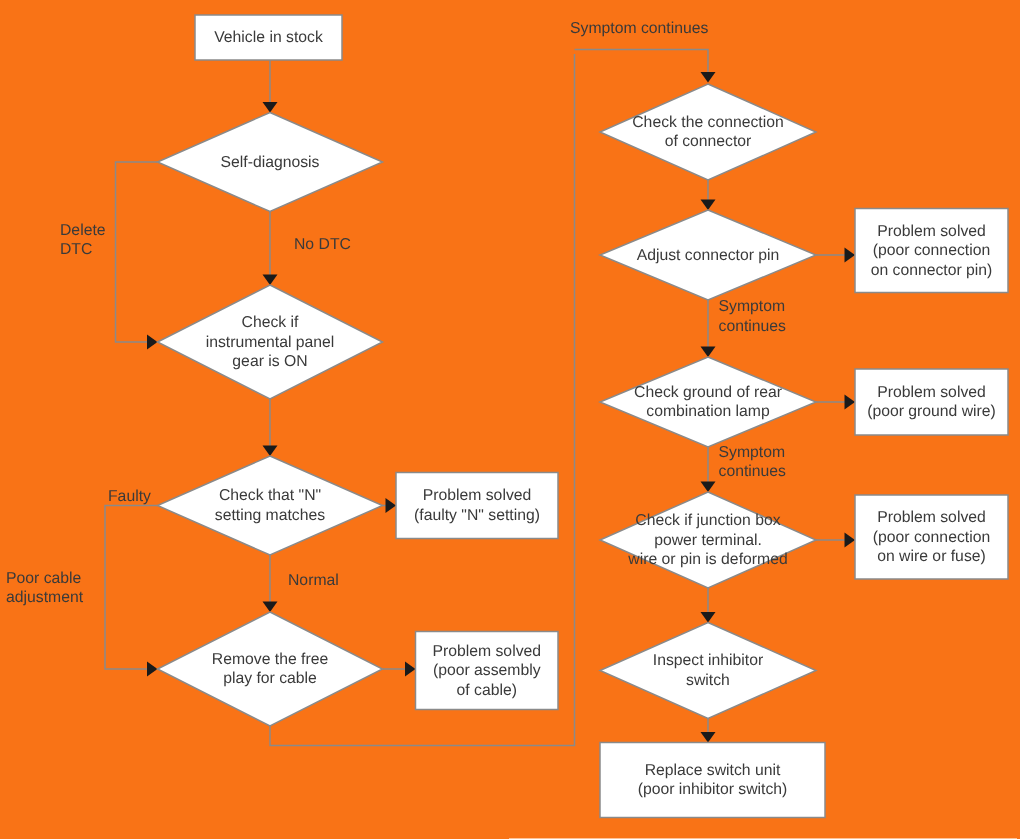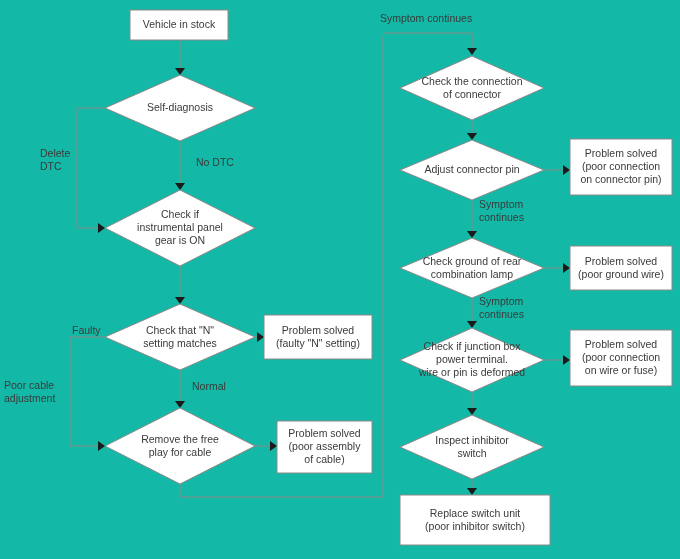--- a/index.html
+++ b/index.html
@@ -11,21 +11,21 @@
   body {
     width: 680px;
     height: 559px;
     overflow: hidden;
     font-family: "Liberation Sans", sans-serif;
   }
   #flowchart-root {
     position: relative;
     width: 680px;
     height: 559px;
-    background: #14b8a6;
+    background: #f97316;
   }
   svg#flow-svg {
     display: block;
     width: 680px;
     height: 559px;
   }
   .shape-stroke {
     fill: #ffffff;
     stroke: #8a8a8a;
     stroke-width: 1;

